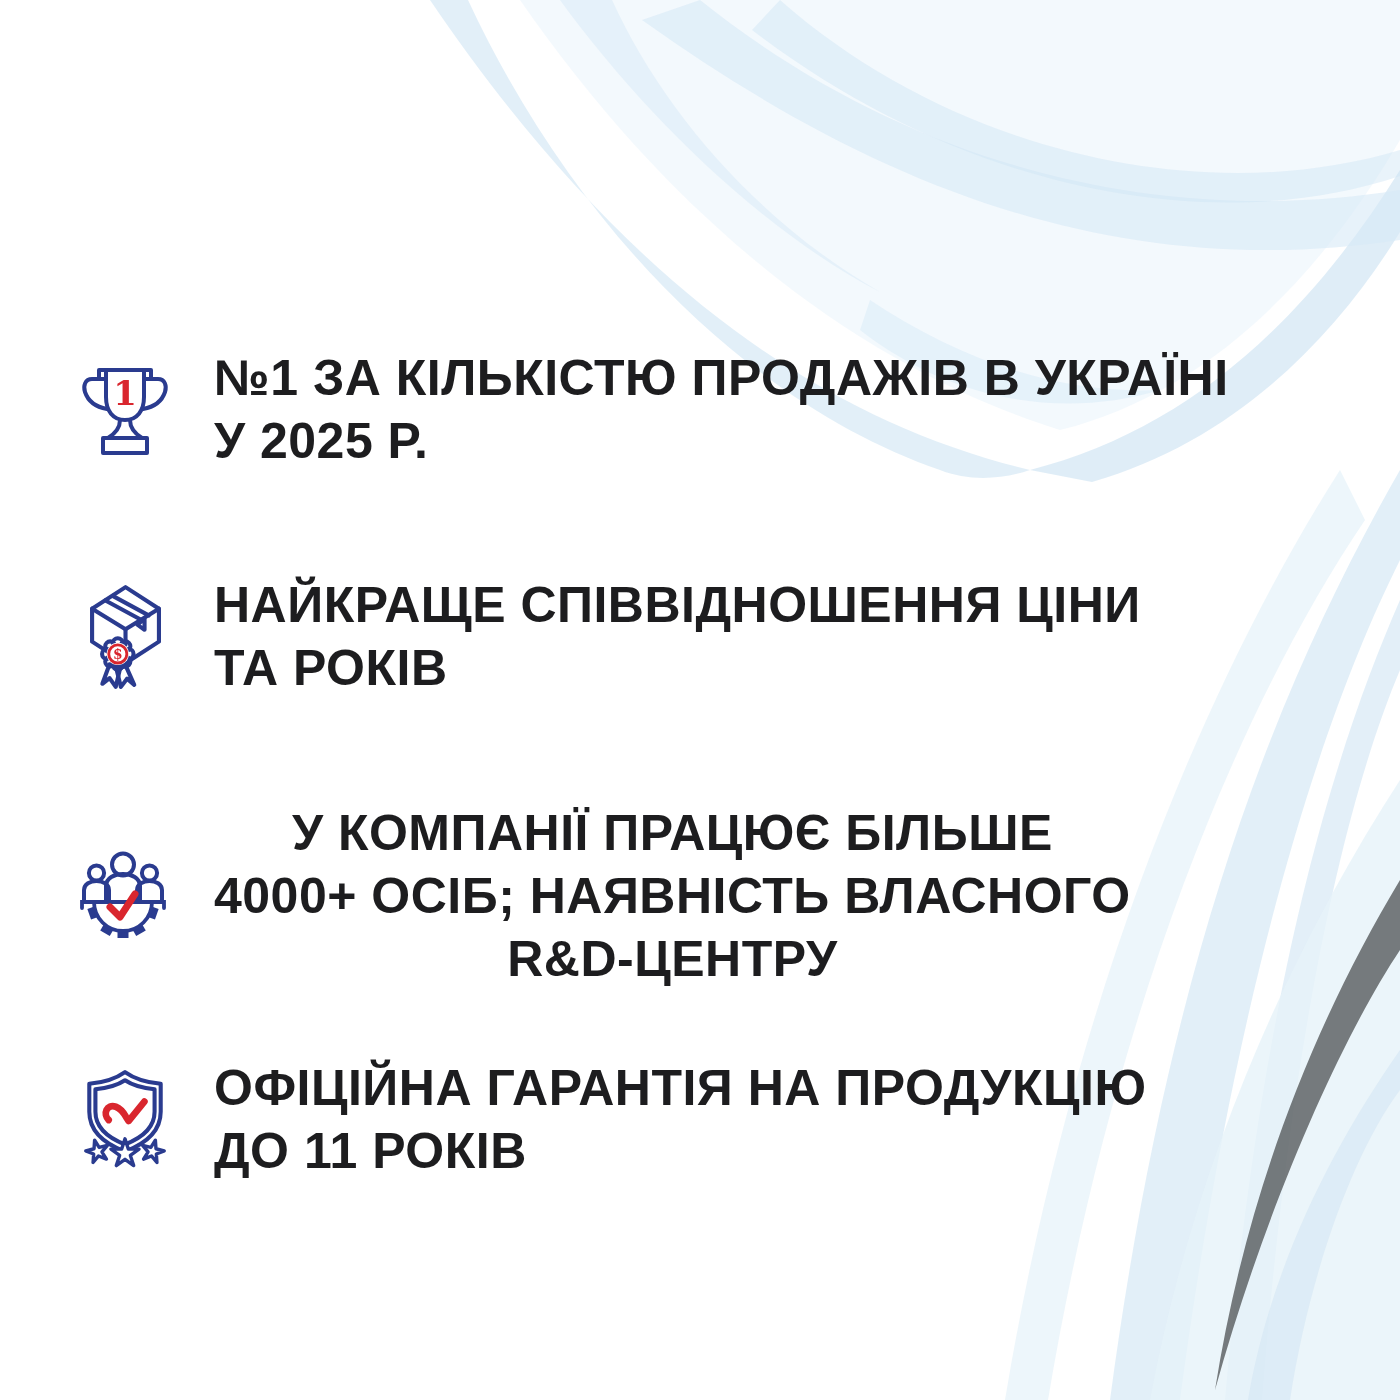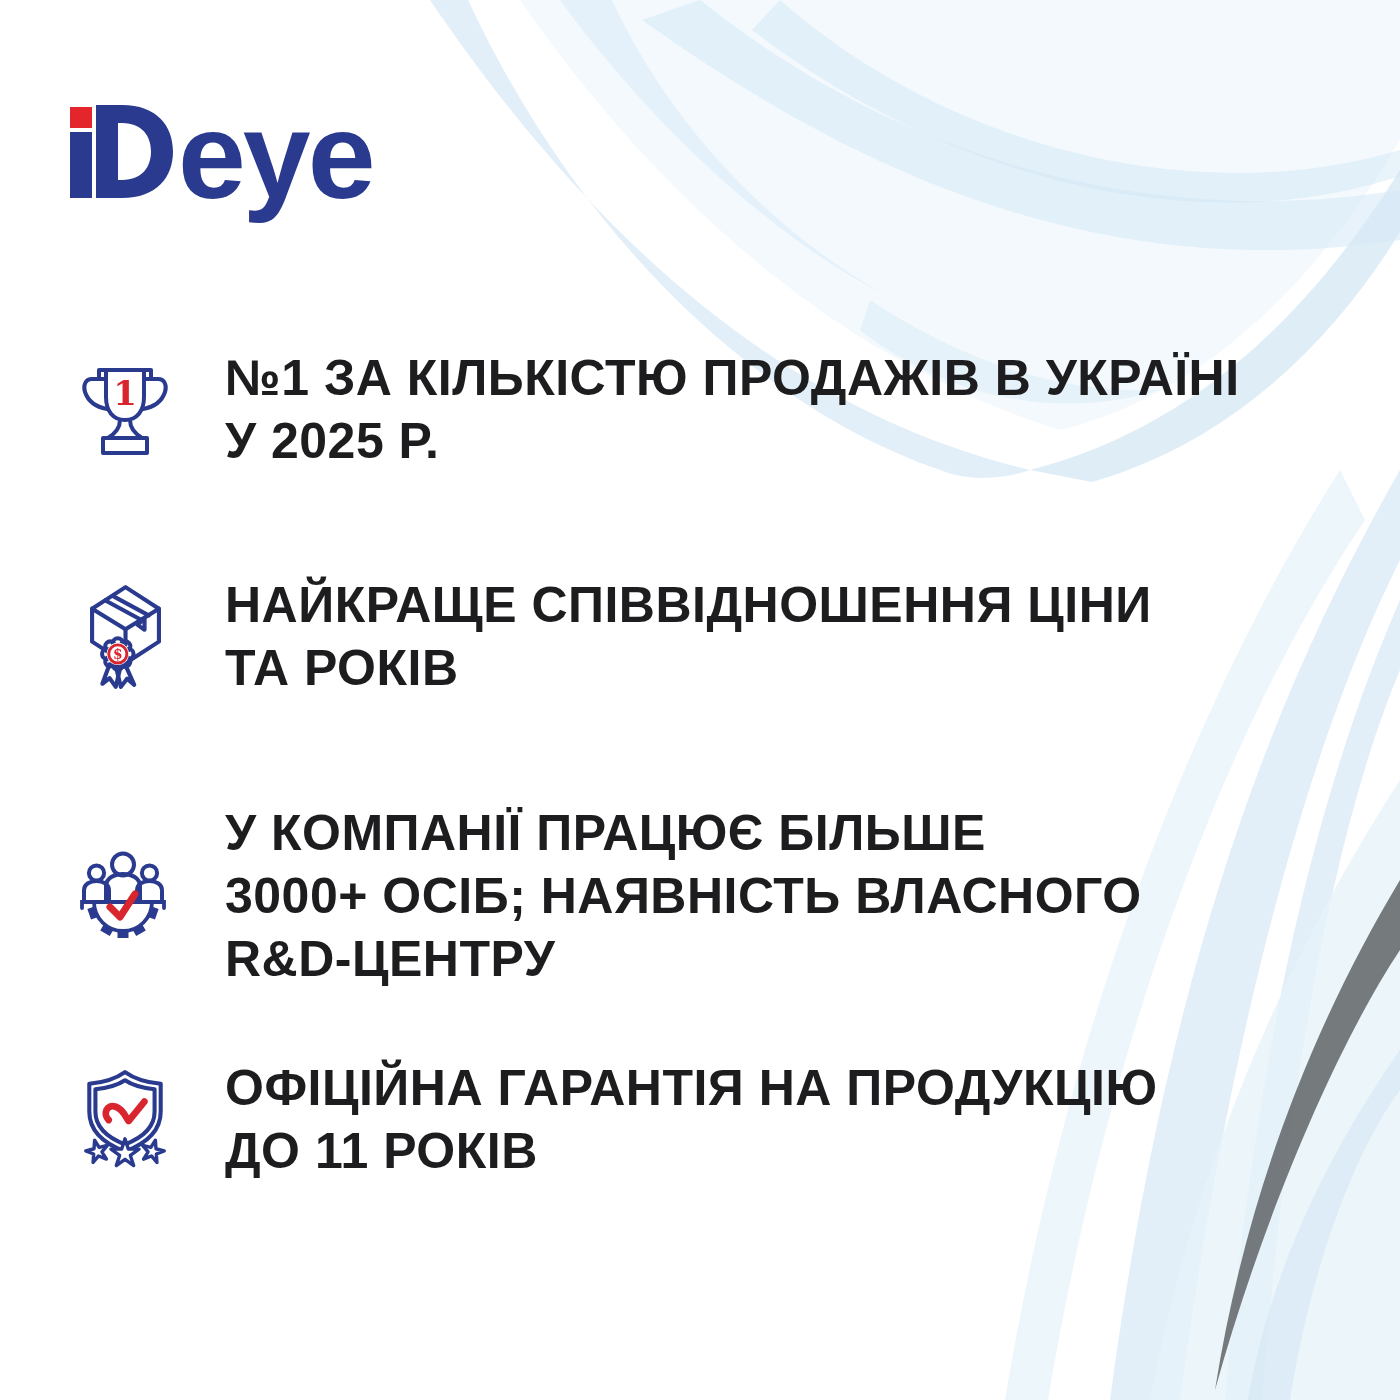--- a/index.html
+++ b/index.html
@@ -15,28 +15,28 @@
   .features{position:absolute;inset:0;}
   .feature{
     position:absolute;left:0;right:40px;
     display:flex;align-items:center;
   }
   .feature .icon-cell{
     width:110px;margin-left:70px;flex:0 0 auto;
     display:flex;align-items:center;justify-content:center;
   }
   .feature .text-cell{
-    margin-left:45px;
+    margin-left:34px;
     color:#1d1d1f;
     font-size:50px;line-height:63px;font-weight:bold;
     letter-spacing:0.5px;
   }
   .f1{top:346px;height:128px;}
   .f2{top:573px;height:128px;}
-  .f3{top:800px;height:192px;}
+  .f3{top:800px;height:192px;text-align:center;}
   .f4{top:1056px;height:128px;}
   .ic{display:block;}
   .navy-stroke{fill:none;stroke:#2a3b8f;stroke-width:4;stroke-linejoin:round;stroke-linecap:round;}
 </style>
 </head>
 <body>
 
 <div class="canvas">
 
   <svg class="bg-waves" viewBox="0 0 1400 1400" aria-hidden="true">
@@ -50,29 +50,20 @@
     <path d="M870,300 C960,360 1060,395 1160,390 C1060,420 950,400 860,330 Z" fill="#dcedf8" opacity="0.6"></path>
 
     <path d="M1400,470 C1280,680 1170,950 1110,1400 L1180,1400 C1235,990 1320,720 1400,560 Z" fill="#cfe4f3" opacity="0.6"></path>
     <path d="M1400,600 C1330,760 1260,1000 1225,1400 L1262,1400 C1290,1040 1345,800 1400,670 Z" fill="#c0dcef" opacity="0.45"></path>
     <path d="M1400,780 C1290,950 1195,1160 1150,1400 L1400,1400 Z" fill="#e6f2f9" opacity="0.8"></path>
     <path d="M1400,880 C1310,1030 1245,1200 1215,1390 C1265,1210 1340,1040 1400,950 Z" fill="#bcd9ed opacity" opacity="0.5"></path>
     <path d="M1340,470 C1200,690 1070,1010 1005,1400 L1048,1400 C1110,1030 1230,720 1365,520 Z" fill="#dcedf8" opacity="0.5"></path>
     <path d="M1400,1050 C1330,1150 1270,1270 1248,1400 L1290,1400 C1310,1270 1355,1150 1400,1090 Z" fill="#cfe4f3" opacity="0.5"></path>
   </svg>
 
-  <div class="logo">
-    <svg class="ic" width="340" height="145" viewBox="0 0 340 145">
-      <rect x="10" y="15" width="22" height="21" fill="#e4252b"></rect>
-      <rect x="10" y="40" width="22" height="66" fill="#2a3b8f"></rect>
-      <path fill="#2a3b8f" fill-rule="evenodd" d="M36,13 H62 C97,13 113,34 113,59.5 C113,85 97,106 62,106 H36 Z
-               M58,31 H62 C83,31 91,45 91,59.5 C91,74 83,88 62,88 H58 Z"></path>
-      <text x="118" y="106" font-family="Liberation Sans, sans-serif" font-weight="bold" font-size="122" letter-spacing="-3" fill="#2a3b8f">eye</text>
-    </svg>
-  </div>
 
   <div class="features">
 
     <section class="feature f1">
       <div class="icon-cell">
         <svg class="ic" width="100" height="102" viewBox="0 0 100 102">
           <g class="navy-stroke" stroke-width="4.6">
             <path d="M24,11 V18 M24,11 H76 M76,11 V18"></path>
             <path d="M31,11 V38 C31,52 38,61 50,61 C62,61 69,52 69,38 V11"></path>
             <path d="M31,20 H17 C10,20 8,27 10,33 C13,42 21,48 32,50"></path>
@@ -151,21 +142,21 @@
             <circle cx="43" cy="20.5" r="11"></circle>
           </g>
 
           <path d="M2,64 L2,58 L84,58 L84,64" fill="none" stroke="#2a3b8f" stroke-width="3.8" stroke-linecap="round"></path>
 
           <path d="M30,63 L40,73 L55,50" fill="none" stroke="#d9262e" stroke-width="7" stroke-linecap="round" stroke-linejoin="round"></path>
         </svg>
       </div>
       <div class="text-cell">
         <div>У КОМПАНІЇ ПРАЦЮЄ БІЛЬШЕ</div>
-        <div>3000+ ОСІБ; НАЯВНІСТЬ ВЛАСНОГО</div>
+        <div>4000+ ОСІБ; НАЯВНІСТЬ ВЛАСНОГО</div>
         <div>R&amp;D-ЦЕНТРУ</div>
       </div>
     </section>
 
     <section class="feature f4">
       <div class="icon-cell">
         <svg class="ic" width="92" height="102" viewBox="0 0 90 100">
           <g class="navy-stroke" stroke-width="4" fill="#ffffff">
             <path d="M45,3 C38,8 26,13 10,14.5 L10,42 C10,60 24,73 45,81 C66,73 80,60 80,42 L80,14.5 C64,13 52,8 45,3 Z"></path>
           </g>

